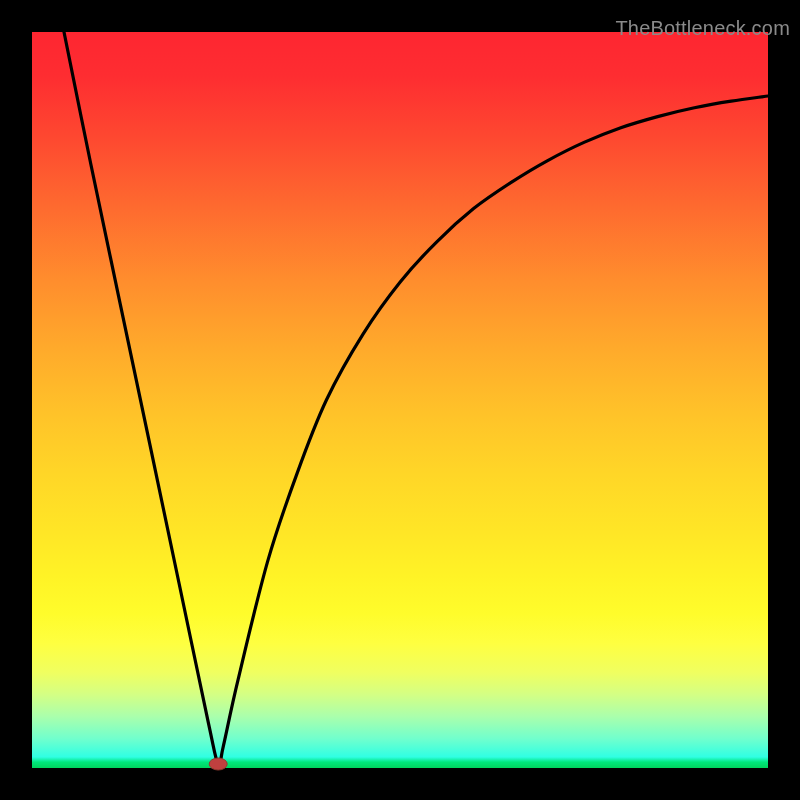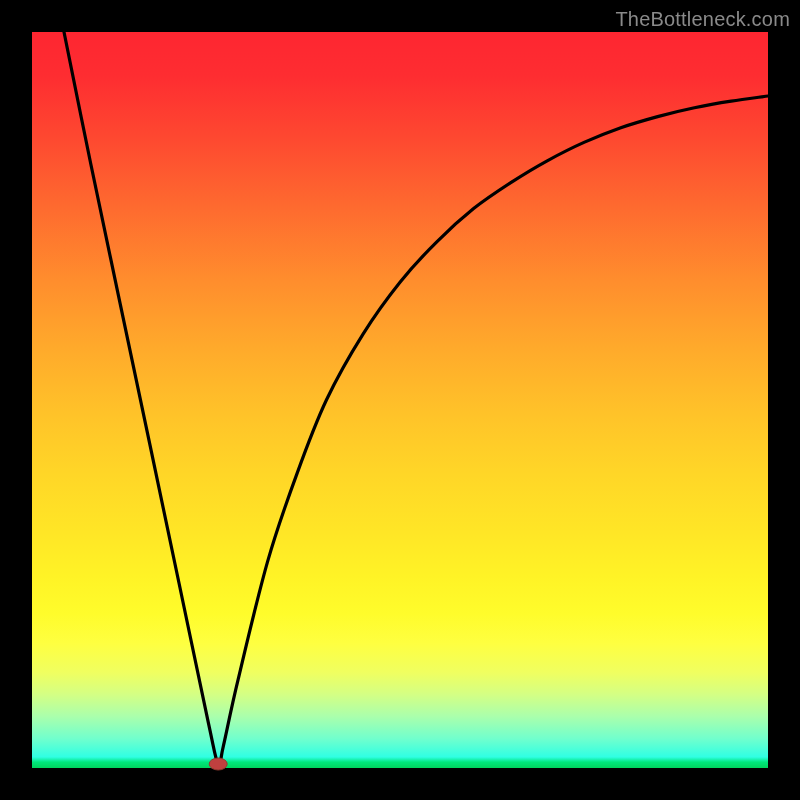--- a/index.html
+++ b/index.html
@@ -47,21 +47,21 @@
   svg.curve {
     position: absolute;
     left: 0;
     top: 0;
     width: 736px;
     height: 736px;
     overflow: visible;
   }
   .watermark {
     position: absolute;
-    top: 8px;
+    top: 17px;
     right: 10px;
     font-family: Arial, Helvetica, sans-serif;
     font-size: 20px;
     color: #8a8a8a;
     font-weight: 500;
     letter-spacing: 0.2px;
   }
 </style>
 </head>
 <body>

